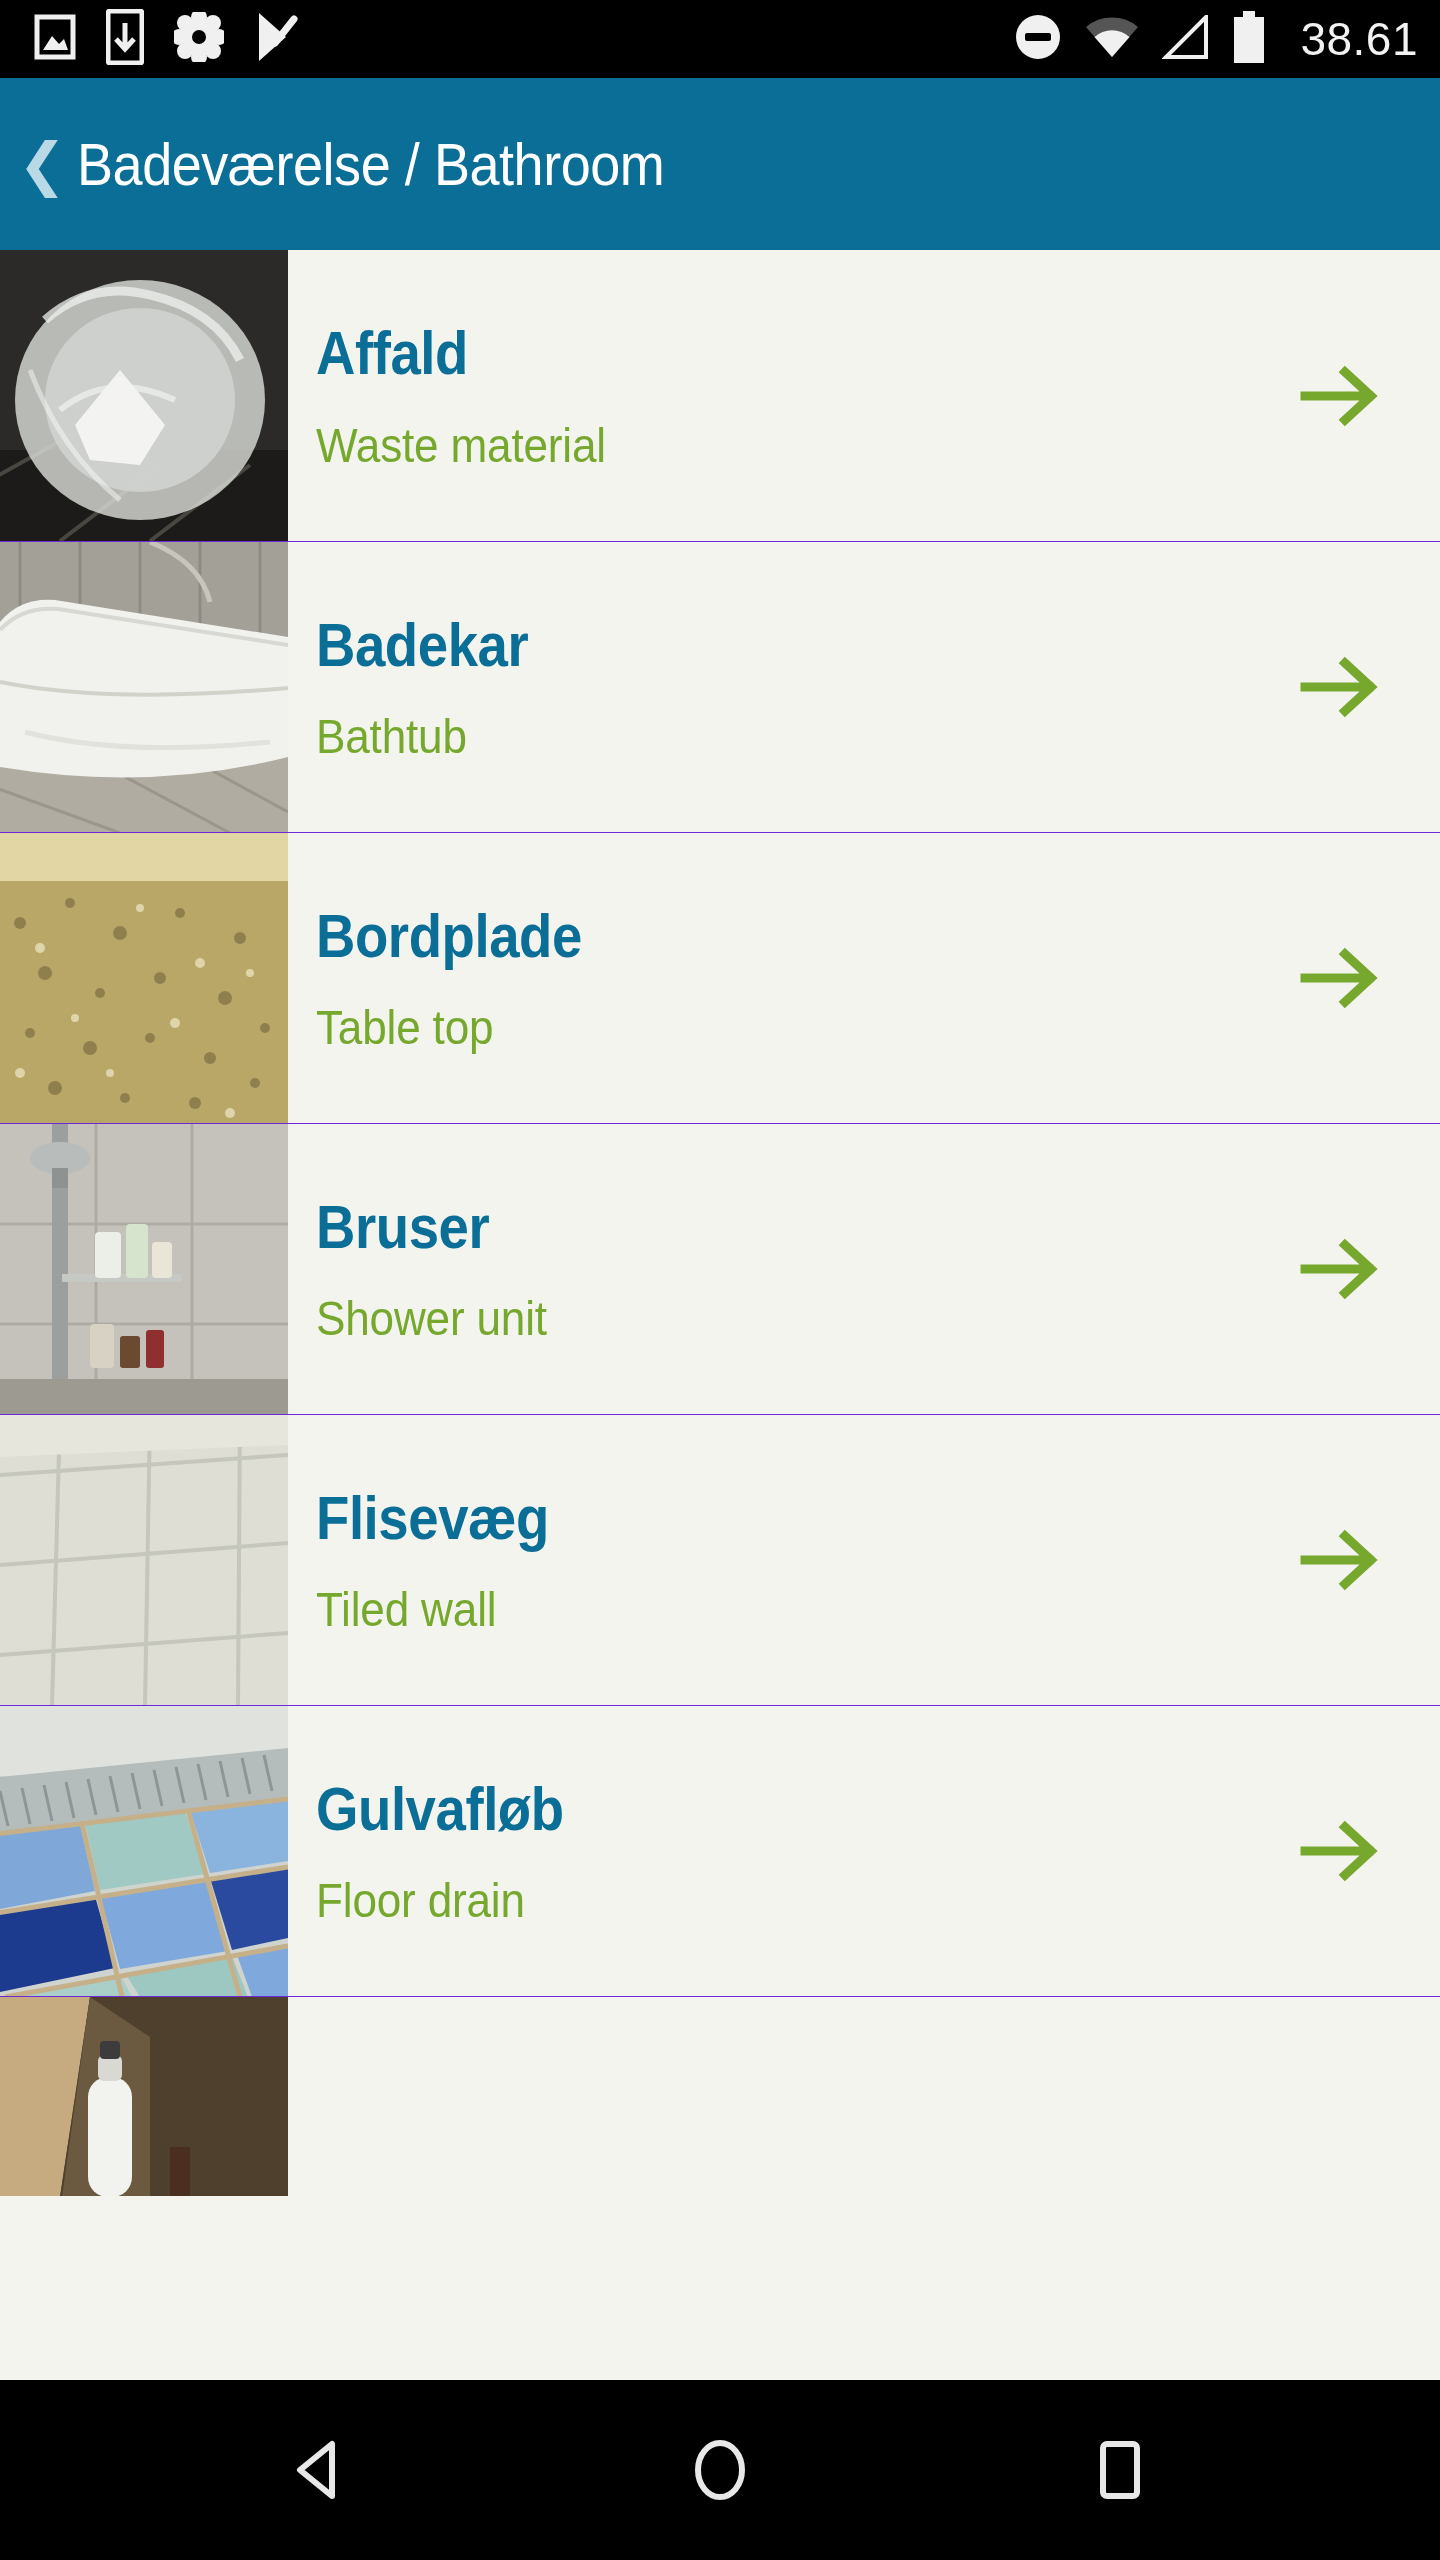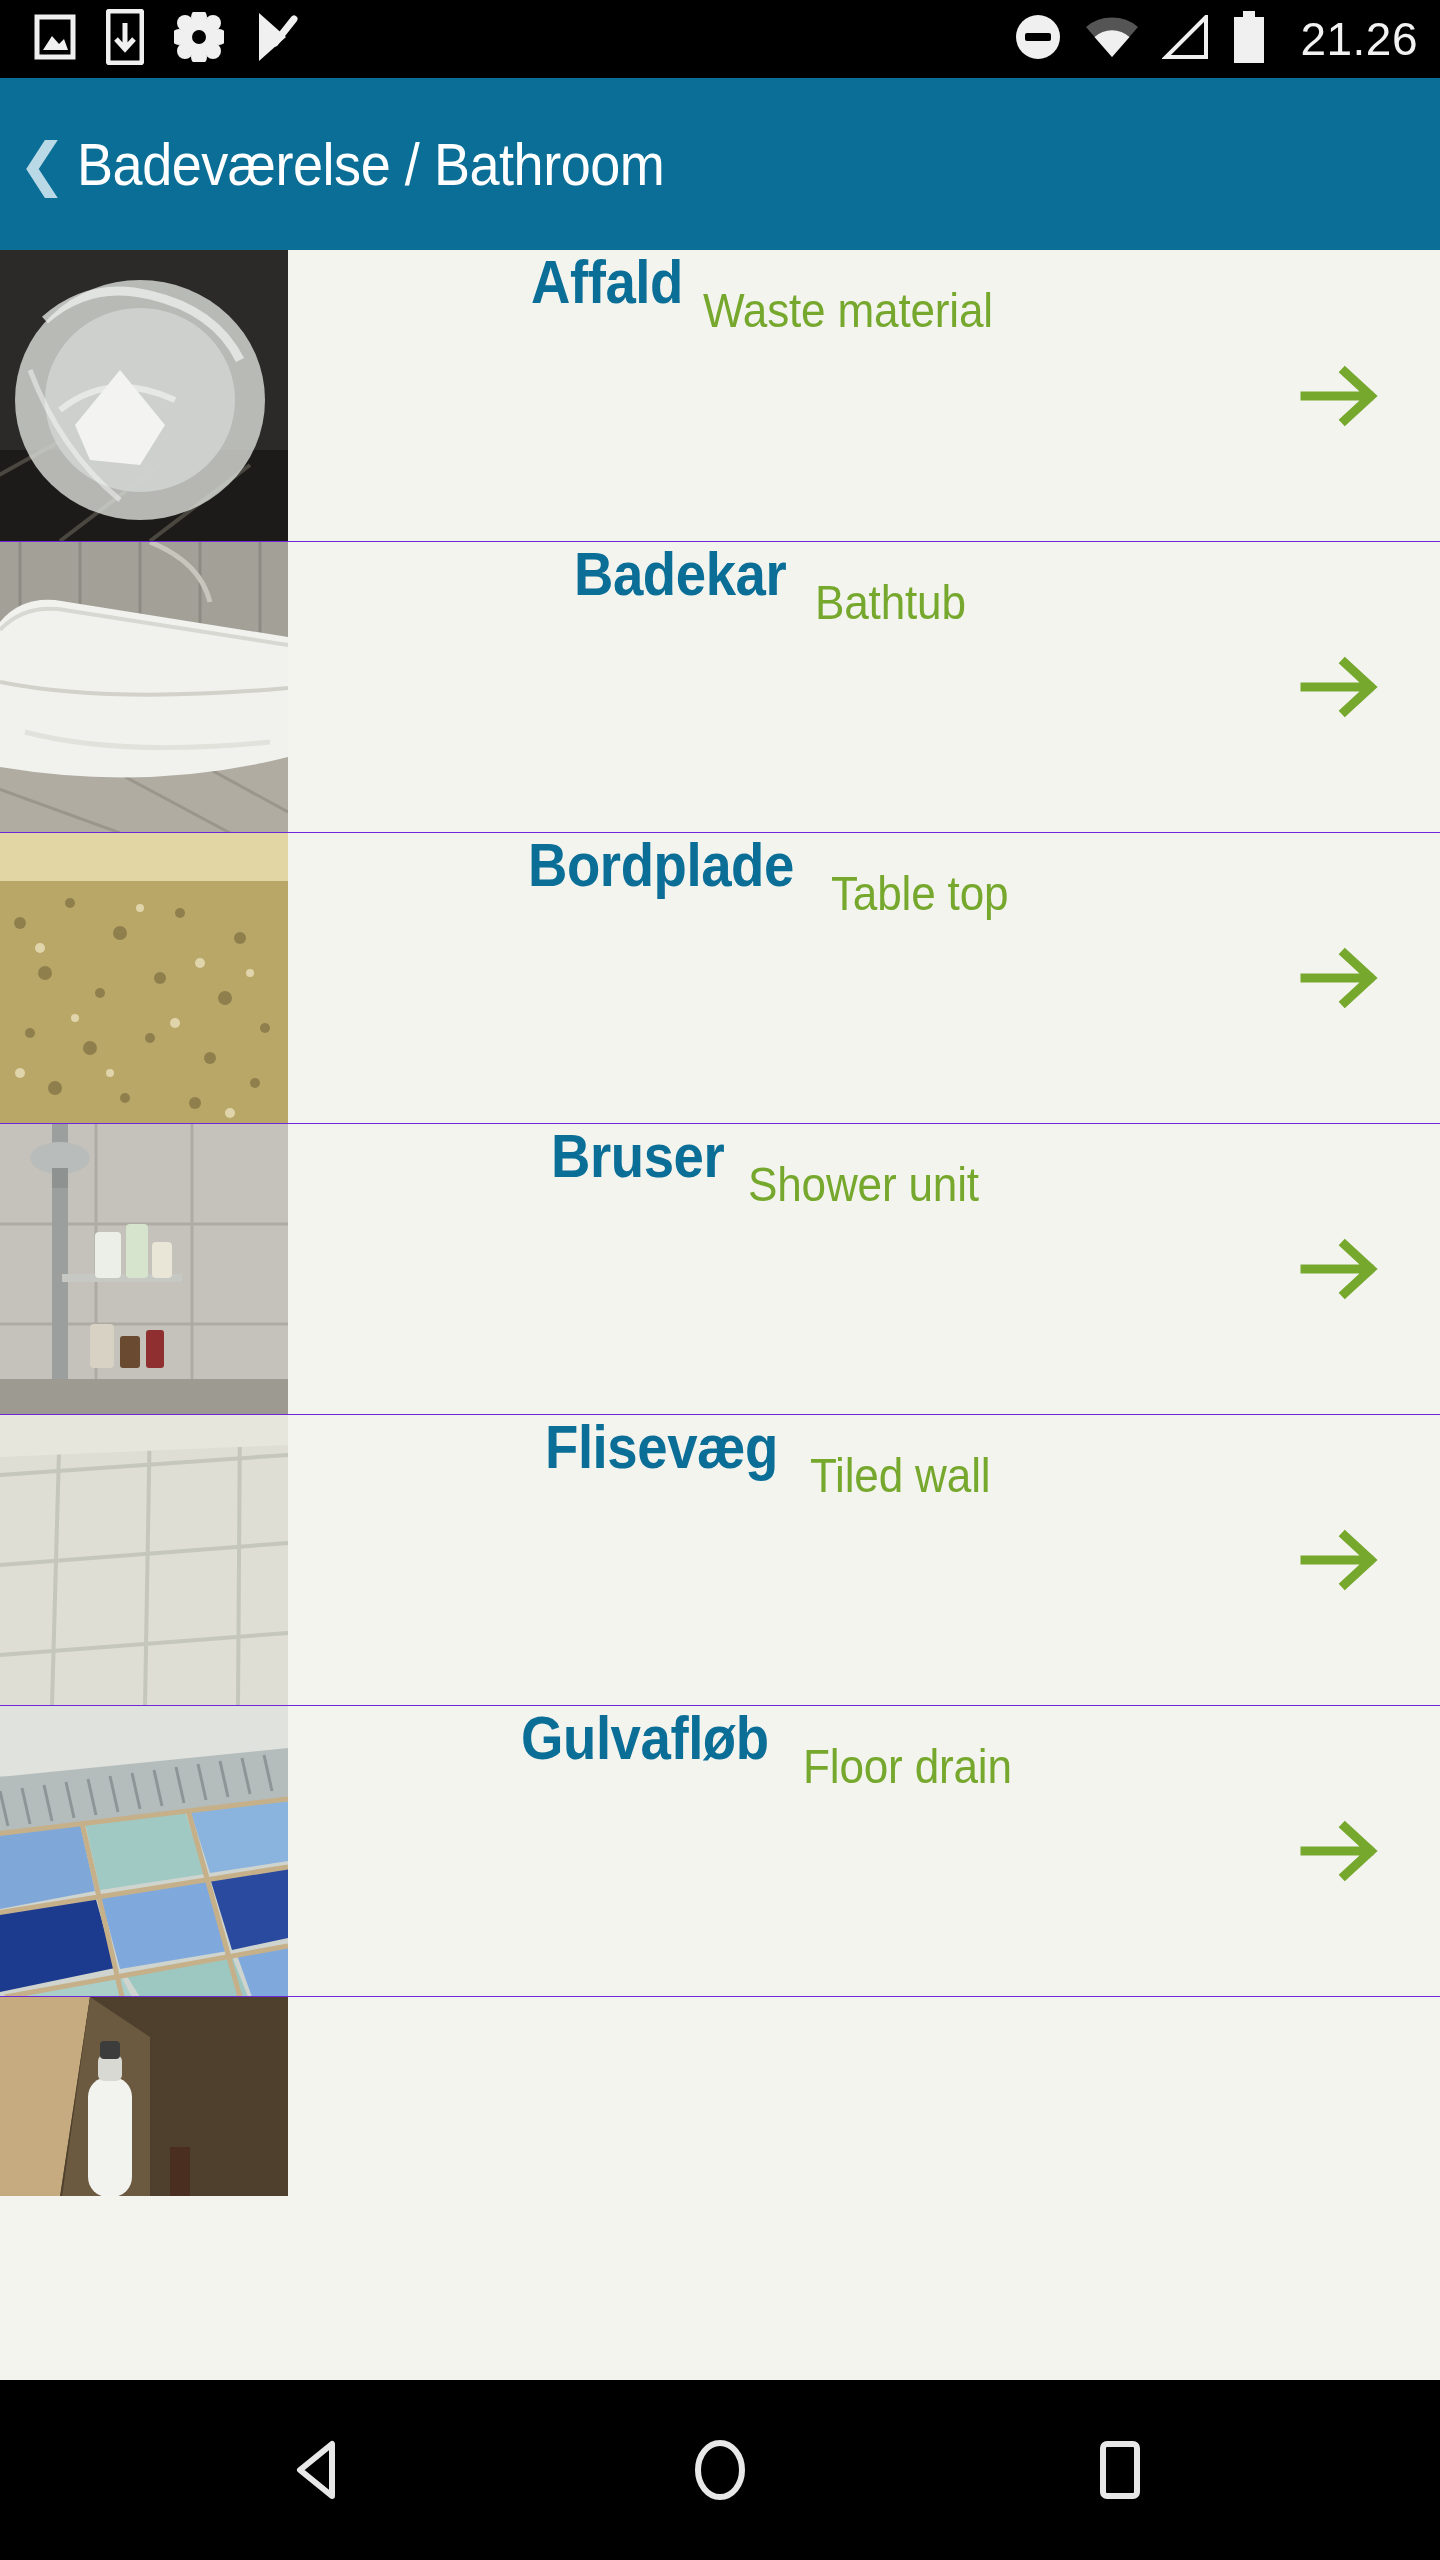--- a/index.html
+++ b/index.html
@@ -115,20 +115,21 @@
     background: #6b6658;
   }
   .thumb-art {
     position: absolute;
     inset: 0;
   }
 
   .row-text {
     flex: 1;
     display: flex;
+    flex-direction: column;
     justify-content: center;
     padding-left: 28px;
     box-sizing: border-box;
   }
   .row-title {
     color: #0a6e96;
     font-size: 62px;
     font-weight: bold;
     line-height: 1.02;
     letter-spacing: -0.5px;
@@ -240,21 +241,21 @@
         <svg width="48" height="44" viewBox="0 0 48 44">
             <path d="M44 2 L44 42 L4 42 Z" fill="none" stroke="#f0f0f0" stroke-width="4"></path>
           </svg>
       </span>
       <span class="sb-icon">
         <svg width="34" height="52" viewBox="0 0 34 52">
             <rect x="11" y="0" width="12" height="6" fill="#f0f0f0"></rect>
             <rect x="2" y="6" width="30" height="46" fill="#f0f0f0"></rect>
           </svg>
       </span>
-      <span id="status-clock">21.26</span>
+      <span id="status-clock">38.61</span>
     </div>
   </div>
 
   <div id="app-header">
     <span id="back-chevron">❮</span>
     <span id="header-title">Badeværelse / Bathroom</span>
   </div>
 
   <div id="item-list">
 

